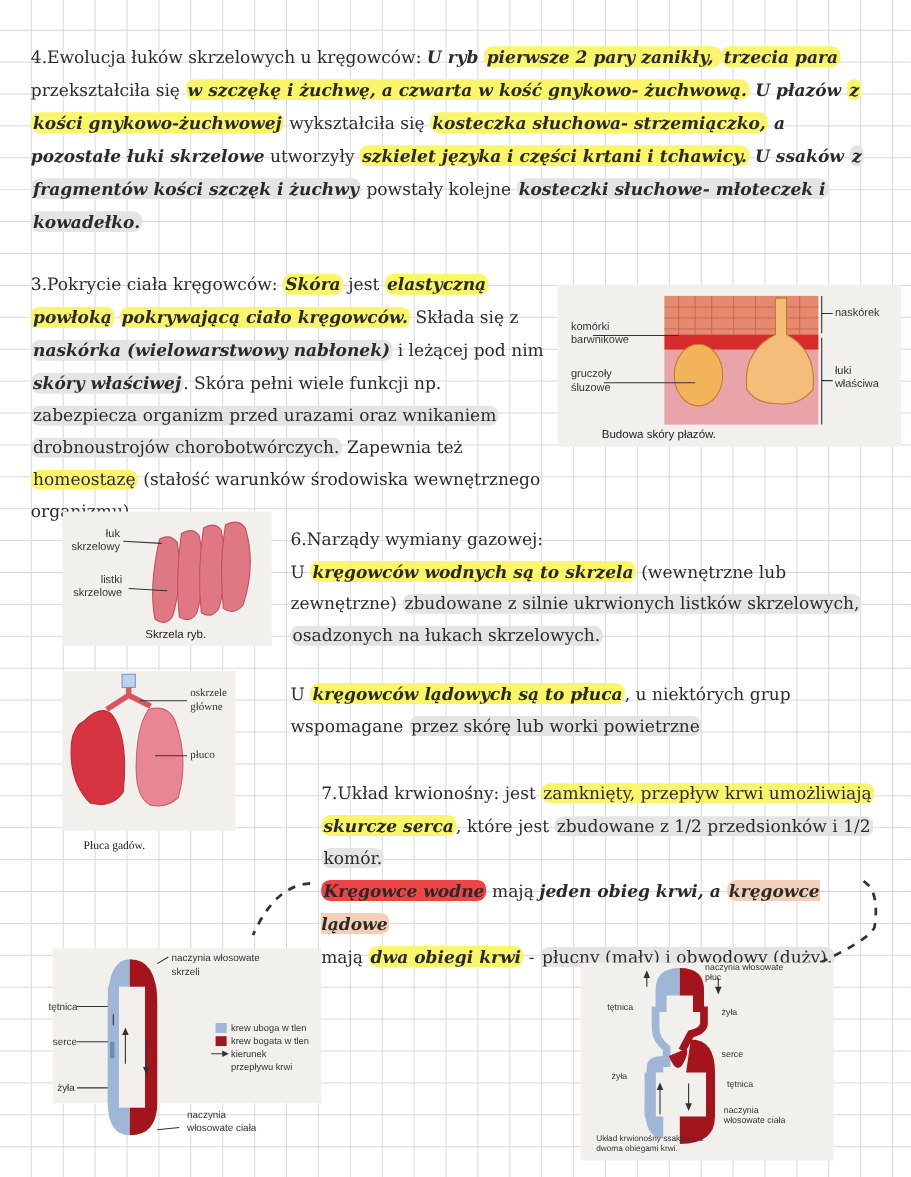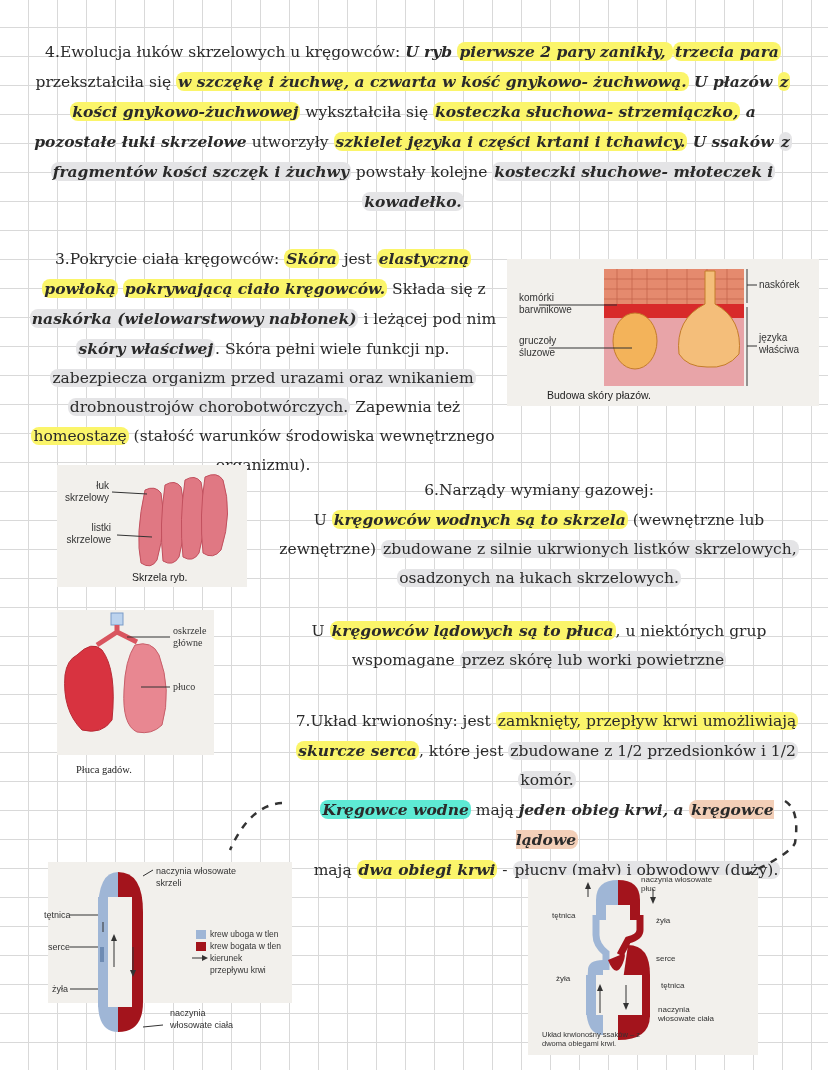--- a/index.html
+++ b/index.html
@@ -7,26 +7,26 @@
     width: 828px; height: 1070px; position: relative; overflow: hidden;
     background-color: #ffffff;
     background-image:
       linear-gradient(to right, #d9d9d9 1px, transparent 1px),
       linear-gradient(to bottom, #d9d9d9 1px, transparent 1px);
     background-size: 29px 29px;
     background-position: 28px 27px;
     font-family: "DejaVu Serif", "Liberation Serif", serif;
     color: #2a2a2a;
   }
-  .block { position: absolute; font-size: 15.5px; line-height: 29px; text-align: center; }
+  .block { position: absolute; font-size: 15.5px; line-height: 29px; }
   .b { font-weight: bold; }
   .i { font-style: italic; }
   .hl { background: #fbf56a; border-radius: 8px; padding: 0 2px; box-decoration-break: clone; -webkit-box-decoration-break: clone; }
   .gr { background: #e4e4e6; border-radius: 8px; padding: 0 2px; box-decoration-break: clone; -webkit-box-decoration-break: clone; }
-  .bl { background: #5eead4; border-radius: 8px; padding: 0 2px; }
+  .bl { background: #ef4444; border-radius: 8px; padding: 0 2px; }
   .or { background: #f3cfb8; border-radius: 8px; padding: 0 2px; }
   .fig { position: absolute; background: #f2f0ec; font-family: "Liberation Sans", sans-serif; color: #333; }
   .fig .lbl { position: absolute; font-size: 10px; line-height: 12px; }
   .fig .cap { position: absolute; font-size: 10.5px; font-weight: normal; color: #222; }
   .dash { position: absolute; }
 </style>
 </head>
 <body>
 
 <div class="block" style="left:28px; top:37px; width:770px;">
@@ -53,21 +53,21 @@
     <line x1="240" y1="10" x2="240" y2="44" stroke="#333"></line>
     <line x1="240" y1="48" x2="240" y2="127" stroke="#333"></line>
     <line x1="32" y1="46" x2="110" y2="46" stroke="#333"></line>
     <line x1="42" y1="89" x2="125" y2="89" stroke="#333"></line>
     <line x1="240" y1="26" x2="250" y2="26" stroke="#333"></line>
     <line x1="240" y1="87" x2="250" y2="87" stroke="#333"></line>
   </svg>
   <div class="lbl" style="left:12px; top:33px; width:72px;">komórki barwnikowe</div>
   <div class="lbl" style="left:12px; top:76px; width:52px;">gruczoły śluzowe</div>
   <div class="lbl" style="left:252px; top:20px;">naskórek</div>
-  <div class="lbl" style="left:252px; top:73px; width:55px;">języka właściwa</div>
+  <div class="lbl" style="left:252px; top:73px; width:55px;">łuki właściwa</div>
   <div class="cap" style="left:40px; top:130px;">Budowa skóry płazów.</div>
 </div>
 
 <div class="fig" style="left:57px; top:465px; width:190px; height:122px;">
   <svg width="190" height="122" style="position:absolute;left:0;top:0;">
     <g fill="#e07883" stroke="#c2505e" stroke-width="1">
       <path d="M88 25 Q98 20 104 28 Q110 60 100 95 Q94 105 84 98 Q78 70 88 25Z"></path>
       <path d="M108 20 Q118 14 124 22 Q132 56 122 92 Q116 102 106 96 Q102 60 108 20Z"></path>
       <path d="M128 15 Q138 9 144 17 Q152 52 142 88 Q136 98 126 92 Q122 55 128 15Z"></path>
       <path d="M148 12 Q160 6 166 15 Q176 48 164 85 Q156 95 146 88 Q142 50 148 12Z"></path>

